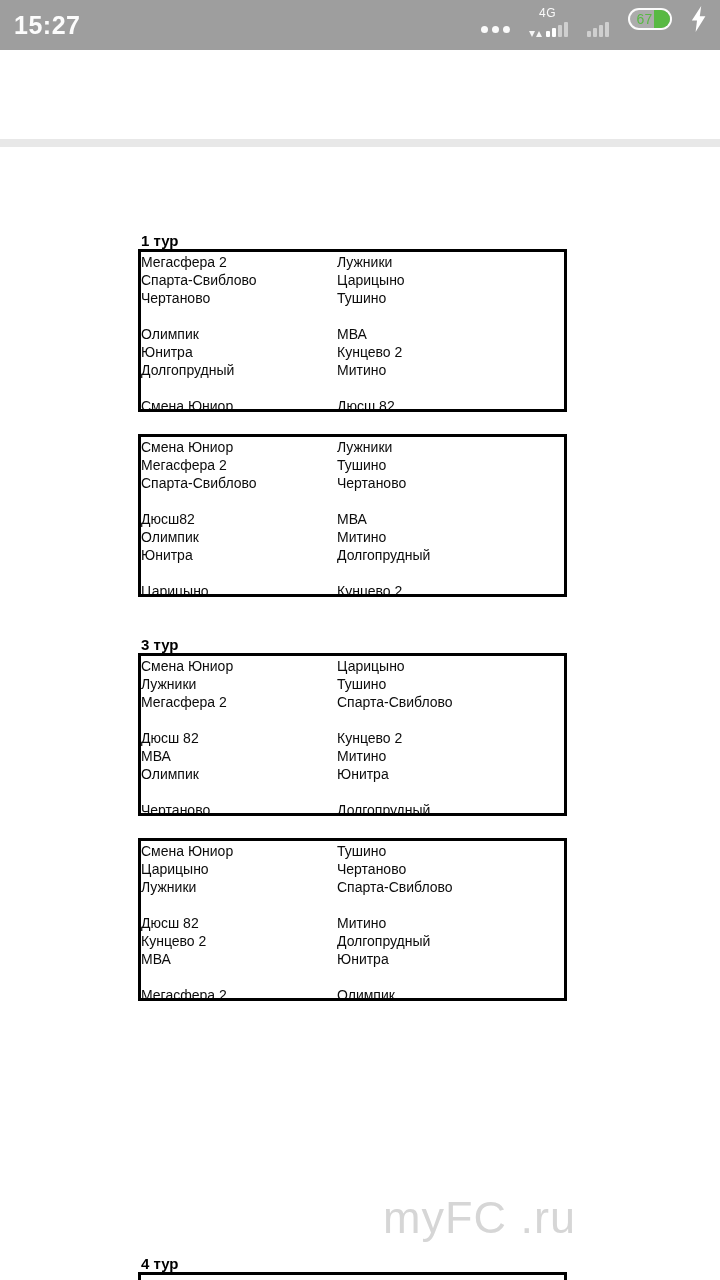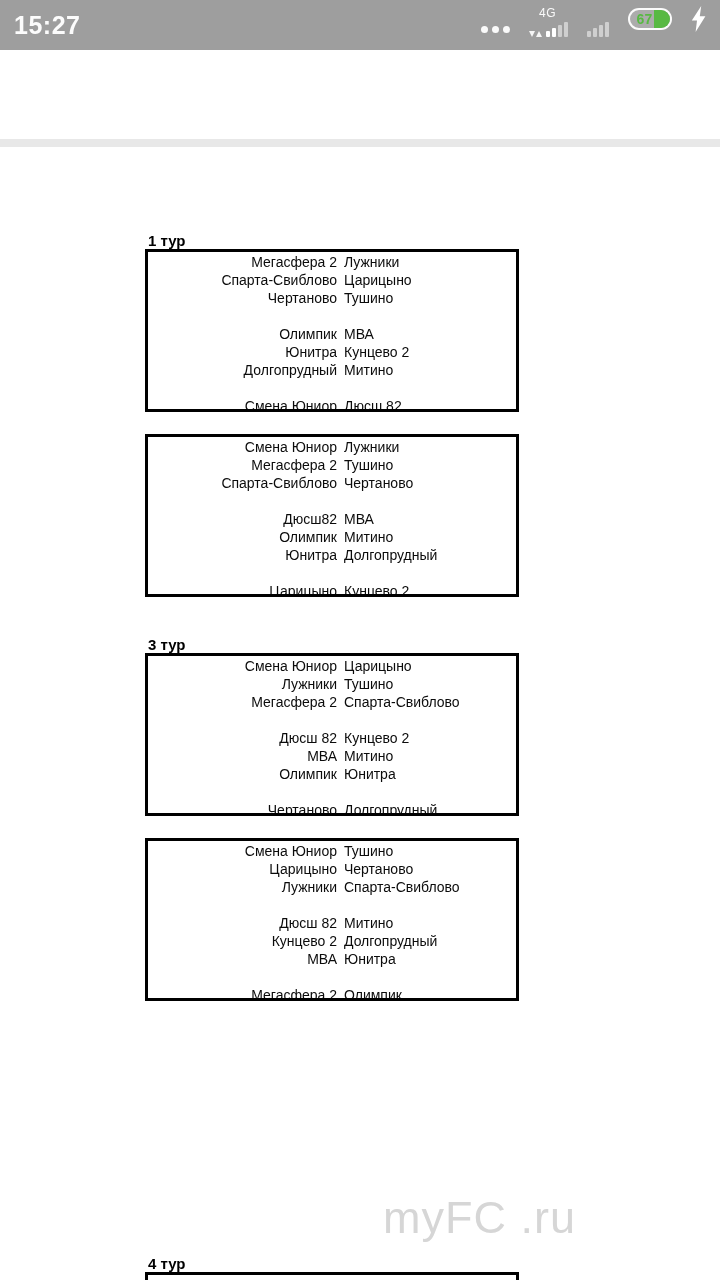--- a/index.html
+++ b/index.html
@@ -41,40 +41,40 @@
   .b1{height:6px}.b2{height:9px}.b3{height:12px}.b4{height:15px}
   .battery{
     position:relative;width:44px;height:22px;align-self:center;
     border:2px solid rgba(255,255,255,0.95);border-radius:12px;
     box-sizing:border-box;overflow:hidden;background:rgba(255,255,255,0.15);
   }
   .battery .fill{position:absolute;top:0;right:0;height:100%;width:40%;background:#58b943;}
   .battery .pct{
     position:absolute;left:0;top:0;width:72%;height:100%;
     display:flex;align-items:center;justify-content:center;
-    color:#58b943;font-size:14px;font-weight:bold;
+    color:#58b943;font-size:14px;font-weight:normal;
   }
   .bolt{align-self:center;display:block;}
 
   
   .doc{position:absolute;top:50px;left:0;width:720px;height:1230px;background:#ffffff;}
   .page-divider{position:absolute;top:89px;left:0;width:720px;height:8px;background:#e8e8e8;}
 
-  .round{position:absolute;left:145px;width:374px;}
+  .round{position:absolute;left:138px;width:429px;}
   .r1{top:182px}.r2{top:384px}.r3{top:586px}.r4{top:788px}.r5{top:1205px}
   .round-label{
     font-size:15px;font-weight:bold;color:#000;
     height:17px;line-height:17px;padding-left:3px;
   }
   .fixture-box{
     border:3px solid #000;background:#fff;
     height:163px;box-sizing:border-box;padding-top:1px;overflow:hidden;
   }
   .mrow{height:18px;line-height:18px;display:flex;font-size:14px;color:#0b0b0b;white-space:nowrap;}
-  .mrow .home{flex:0 0 189px;text-align:right;overflow:hidden;}
+  .mrow .home{flex:0 0 189px;overflow:hidden;}
   .mrow .away{margin-left:7px;text-align:left;}
 
   .watermark{
     position:absolute;left:383px;top:1142px;
     font-family:Liberation Sans, sans-serif;
     font-size:45px;color:#d6d6d6;letter-spacing:1px;
   }
 </style>
 </head>
 <body>

